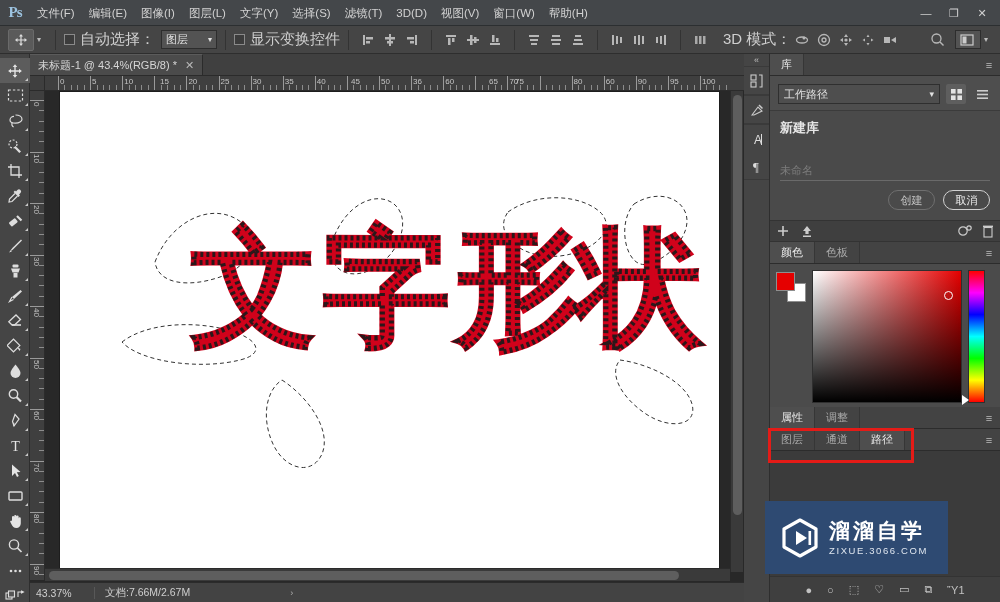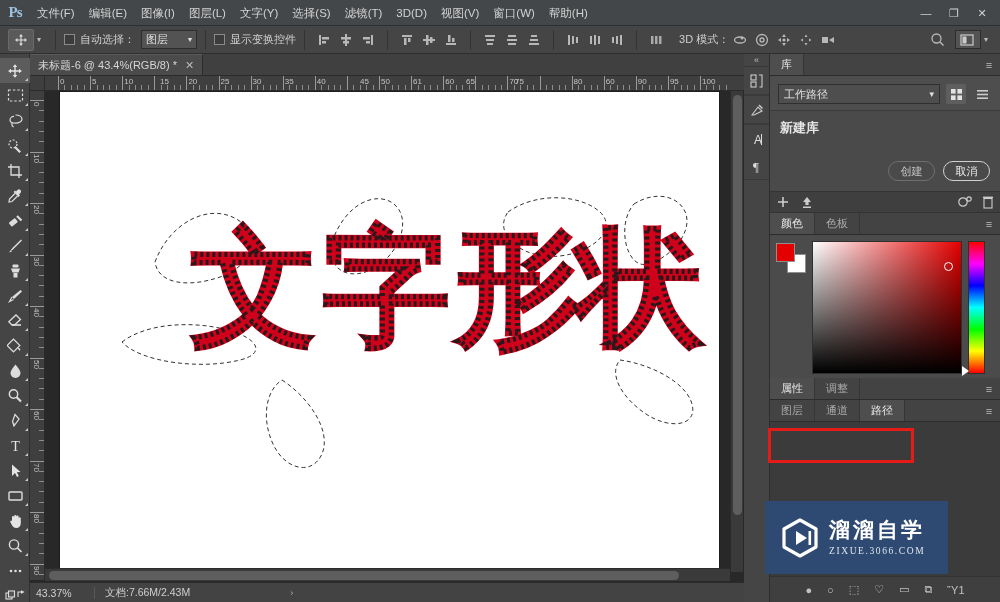--- a/index.html
+++ b/index.html
@@ -43,21 +43,21 @@
     border-bottom: 1px solid #2e2e2e;
     display: flex; align-items: center; padding-left: 8px;
   }
   .opt-tool {
     width: 26px; height: 22px; background: #5a5a5a; border: 1px solid #6a6a6a;
     display: flex; align-items: center; justify-content: center; border-radius: 2px;
   }
   .caret { font-size: 8px; color: #bbb; margin: 0 6px 0 3px; }
   .opt-sep { width: 1px; height: 20px; background: #333; margin: 0 8px; }
   .chk { width: 11px; height: 11px; border: 1px solid #8a8a8a; background: #3c3c3c; display: inline-block; }
-  .opt-label { font-size: 11px; color: #cfcfcf; margin-left: 5px; white-space: nowrap; }
+  .opt-label { font-size: 15px; color: #cfcfcf; margin-left: 5px; white-space: nowrap; }
   .opt-select {
     margin-left: 6px; height: 19px; min-width: 56px; background: #535353;
     border: 1px solid #2d2d2d; display: flex; align-items: center;
     justify-content: space-between; padding: 0 4px; font-size: 11px; color: #e0e0e0;
   }
   .align-btn { width: 22px; height: 20px; display: flex; align-items: center; justify-content: center; }
   .align-btn svg { opacity: .85; }
   .opt-right { margin-left: auto; display: flex; align-items: center; padding-right: 6px; }
 
   
@@ -235,21 +235,21 @@
     background: #3f3f3f; border-top: 1px solid #333;
     display: flex; align-items: center; justify-content: center; gap: 15px;
   }
   .fbtn { color: #c2c2c2; display: flex; align-items: center; }
 
   
   .watermark {
     position: absolute; left: 765px; top: 501px; width: 183px; height: 73px;
     background: #2e4a72; display: flex; align-items: center; gap: 8px; padding-left: 14px;
   }
-  .wm-text { display: flex; flex-direction: column; font-family: Liberation Serif, serif; }
+  .wm-text { display: flex; flex-direction: column; }
   .wm-title { font-size: 21px; color: #fff; letter-spacing: 3px; font-weight: bold; line-height: 1.1; }
   .wm-sub { font-size: 9.5px; color: #dfe6ef; letter-spacing: 1.6px; margin-top: 3px; }
 </style>
 </head>
 <body>
 
 <div class="app">
 
   <div class="menubar">
     <div class="ps-logo">Ps</div>
@@ -582,21 +582,21 @@
           <rect x="1" y="3" width="6" height="6" fill="none" stroke="#ddd" stroke-width="1.1"></rect>
           <rect x="3.5" y="1" width="6" height="6" fill="#555" stroke="#ddd" stroke-width="1.1"></rect>
           <path d="M13 7 V2 H17.5 M16 0.8 L18.4 2 L16 3.2" fill="none" stroke="#ddd" stroke-width="1.1"></path>
         </svg>
     </div>
 
   </div>
 
   <div class="doctabs">
     <div class="doctab">
-      <span>未标题-6 @ 43.4%(RGB/8) *</span>
+      <span>未标题-1 @ 43.4%(RGB/8) *</span>
       <span class="x">✕</span>
     </div>
   </div>
 
   <div class="workarea"></div>
 
   <div class="ruler-corner"></div>
   <div class="ruler-h" id="rulerH">
       <div class="rh-tick major" style="left: 13px;"></div>
       <div class="rh-lab" style="left: 13px;">0</div>
@@ -646,45 +646,45 @@
       <div class="rh-tick" style="left: 250.54px;"></div>
       <div class="rh-tick" style="left: 256.96px;"></div>
       <div class="rh-tick" style="left: 263.38px;"></div>
       <div class="rh-tick major" style="left: 269.8px;"></div>
       <div class="rh-lab" style="left: 269.8px;">40</div>
       <div class="rh-tick" style="left: 276.22px;"></div>
       <div class="rh-tick" style="left: 282.64px;"></div>
       <div class="rh-tick" style="left: 289.06px;"></div>
       <div class="rh-tick" style="left: 295.48px;"></div>
       <div class="rh-tick major" style="left: 301.9px;"></div>
-      <div class="rh-lab" style="left: 313px;">45</div>
+      <div class="rh-lab" style="left: 304px;">45</div>
       <div class="rh-tick" style="left: 308.32px;"></div>
       <div class="rh-tick" style="left: 314.74px;"></div>
       <div class="rh-tick" style="left: 321.16px;"></div>
       <div class="rh-tick" style="left: 327.58px;"></div>
       <div class="rh-tick major" style="left: 334px;"></div>
       <div class="rh-lab" style="left: 334px;">50</div>
       <div class="rh-tick" style="left: 340.42px;"></div>
       <div class="rh-tick" style="left: 346.84px;"></div>
       <div class="rh-tick" style="left: 353.26px;"></div>
       <div class="rh-tick" style="left: 359.68px;"></div>
       <div class="rh-tick major" style="left: 366.1px;"></div>
-      <div class="rh-lab" style="left: 366.1px;">61</div>
+      <div class="rh-lab" style="left: 366.1px;">36</div>
       <div class="rh-tick" style="left: 372.52px;"></div>
       <div class="rh-tick" style="left: 378.94px;"></div>
       <div class="rh-tick" style="left: 385.36px;"></div>
       <div class="rh-tick" style="left: 391.78px;"></div>
       <div class="rh-tick major" style="left: 398.2px;"></div>
       <div class="rh-lab" style="left: 398.2px;">60</div>
       <div class="rh-tick" style="left: 404.62px;"></div>
       <div class="rh-tick" style="left: 411.04px;"></div>
       <div class="rh-tick" style="left: 417.46px;"></div>
       <div class="rh-tick" style="left: 423.88px;"></div>
       <div class="rh-tick major" style="left: 430.3px;"></div>
-      <div class="rh-lab" style="left: 419px;">65</div>
+      <div class="rh-lab" style="left: 442px;">65</div>
       <div class="rh-tick" style="left: 436.72px;"></div>
       <div class="rh-tick" style="left: 443.14px;"></div>
       <div class="rh-tick" style="left: 449.56px;"></div>
       <div class="rh-tick" style="left: 455.98px;"></div>
       <div class="rh-tick major" style="left: 462.4px;"></div>
       <div class="rh-lab" style="left: 462.4px;">70</div>
       <div class="rh-tick" style="left: 468.82px;"></div>
       <div class="rh-tick" style="left: 475.24px;"></div>
       <div class="rh-tick" style="left: 481.66px;"></div>
       <div class="rh-tick" style="left: 488.08px;"></div>
@@ -815,21 +815,21 @@
   <div class="sb-v">
     <div class="thumb"></div>
   </div>
   <div class="sb-h">
     <div class="thumb"></div>
   </div>
 
   <div class="statusbar">
     <div class="st-zoom">43.37%</div>
     <div class="st-sep"></div>
-    <div class="st-doc">文档:7.66M/2.43M</div>
+    <div class="st-doc">文档:7.66M/2.67M</div>
     <div class="st-arrow">›</div>
   </div>
 
   <div class="rail">
     <div class="collapse">«</div>
     <div class="rail-grp">
       <div class="rail-btn">
         <svg width="14" height="14">
             <rect x="1" y="1" width="5" height="5" fill="none" stroke="#ccc" stroke-width="1.1"></rect>
             <rect x="1" y="8" width="5" height="5" fill="none" stroke="#ccc" stroke-width="1.1"></rect>
@@ -884,20 +884,23 @@
           <svg width="13" height="13">
               <rect x="1" y="2" width="11" height="1.6" fill="#ccc"></rect>
               <rect x="1" y="5.7" width="11" height="1.6" fill="#ccc"></rect>
               <rect x="1" y="9.4" width="11" height="1.6" fill="#ccc"></rect>
             </svg>
         </div>
       </div>
 
       <div class="newlib">
         <h3>新建库</h3>
+        <div class="newlib-input">
+          <span>未命名</span>
+        </div>
         <div class="newlib-btns">
           <div class="pbtn">创建</div>
           <div class="pbtn primary">取消</div>
         </div>
       </div>
 
       <div class="lib-toolrow">
         <span class="ticon">
           <svg width="14" height="14">
               <path d="M7 2 V12 M2 7 H12" stroke="#ccc" stroke-width="1.6"></path>

